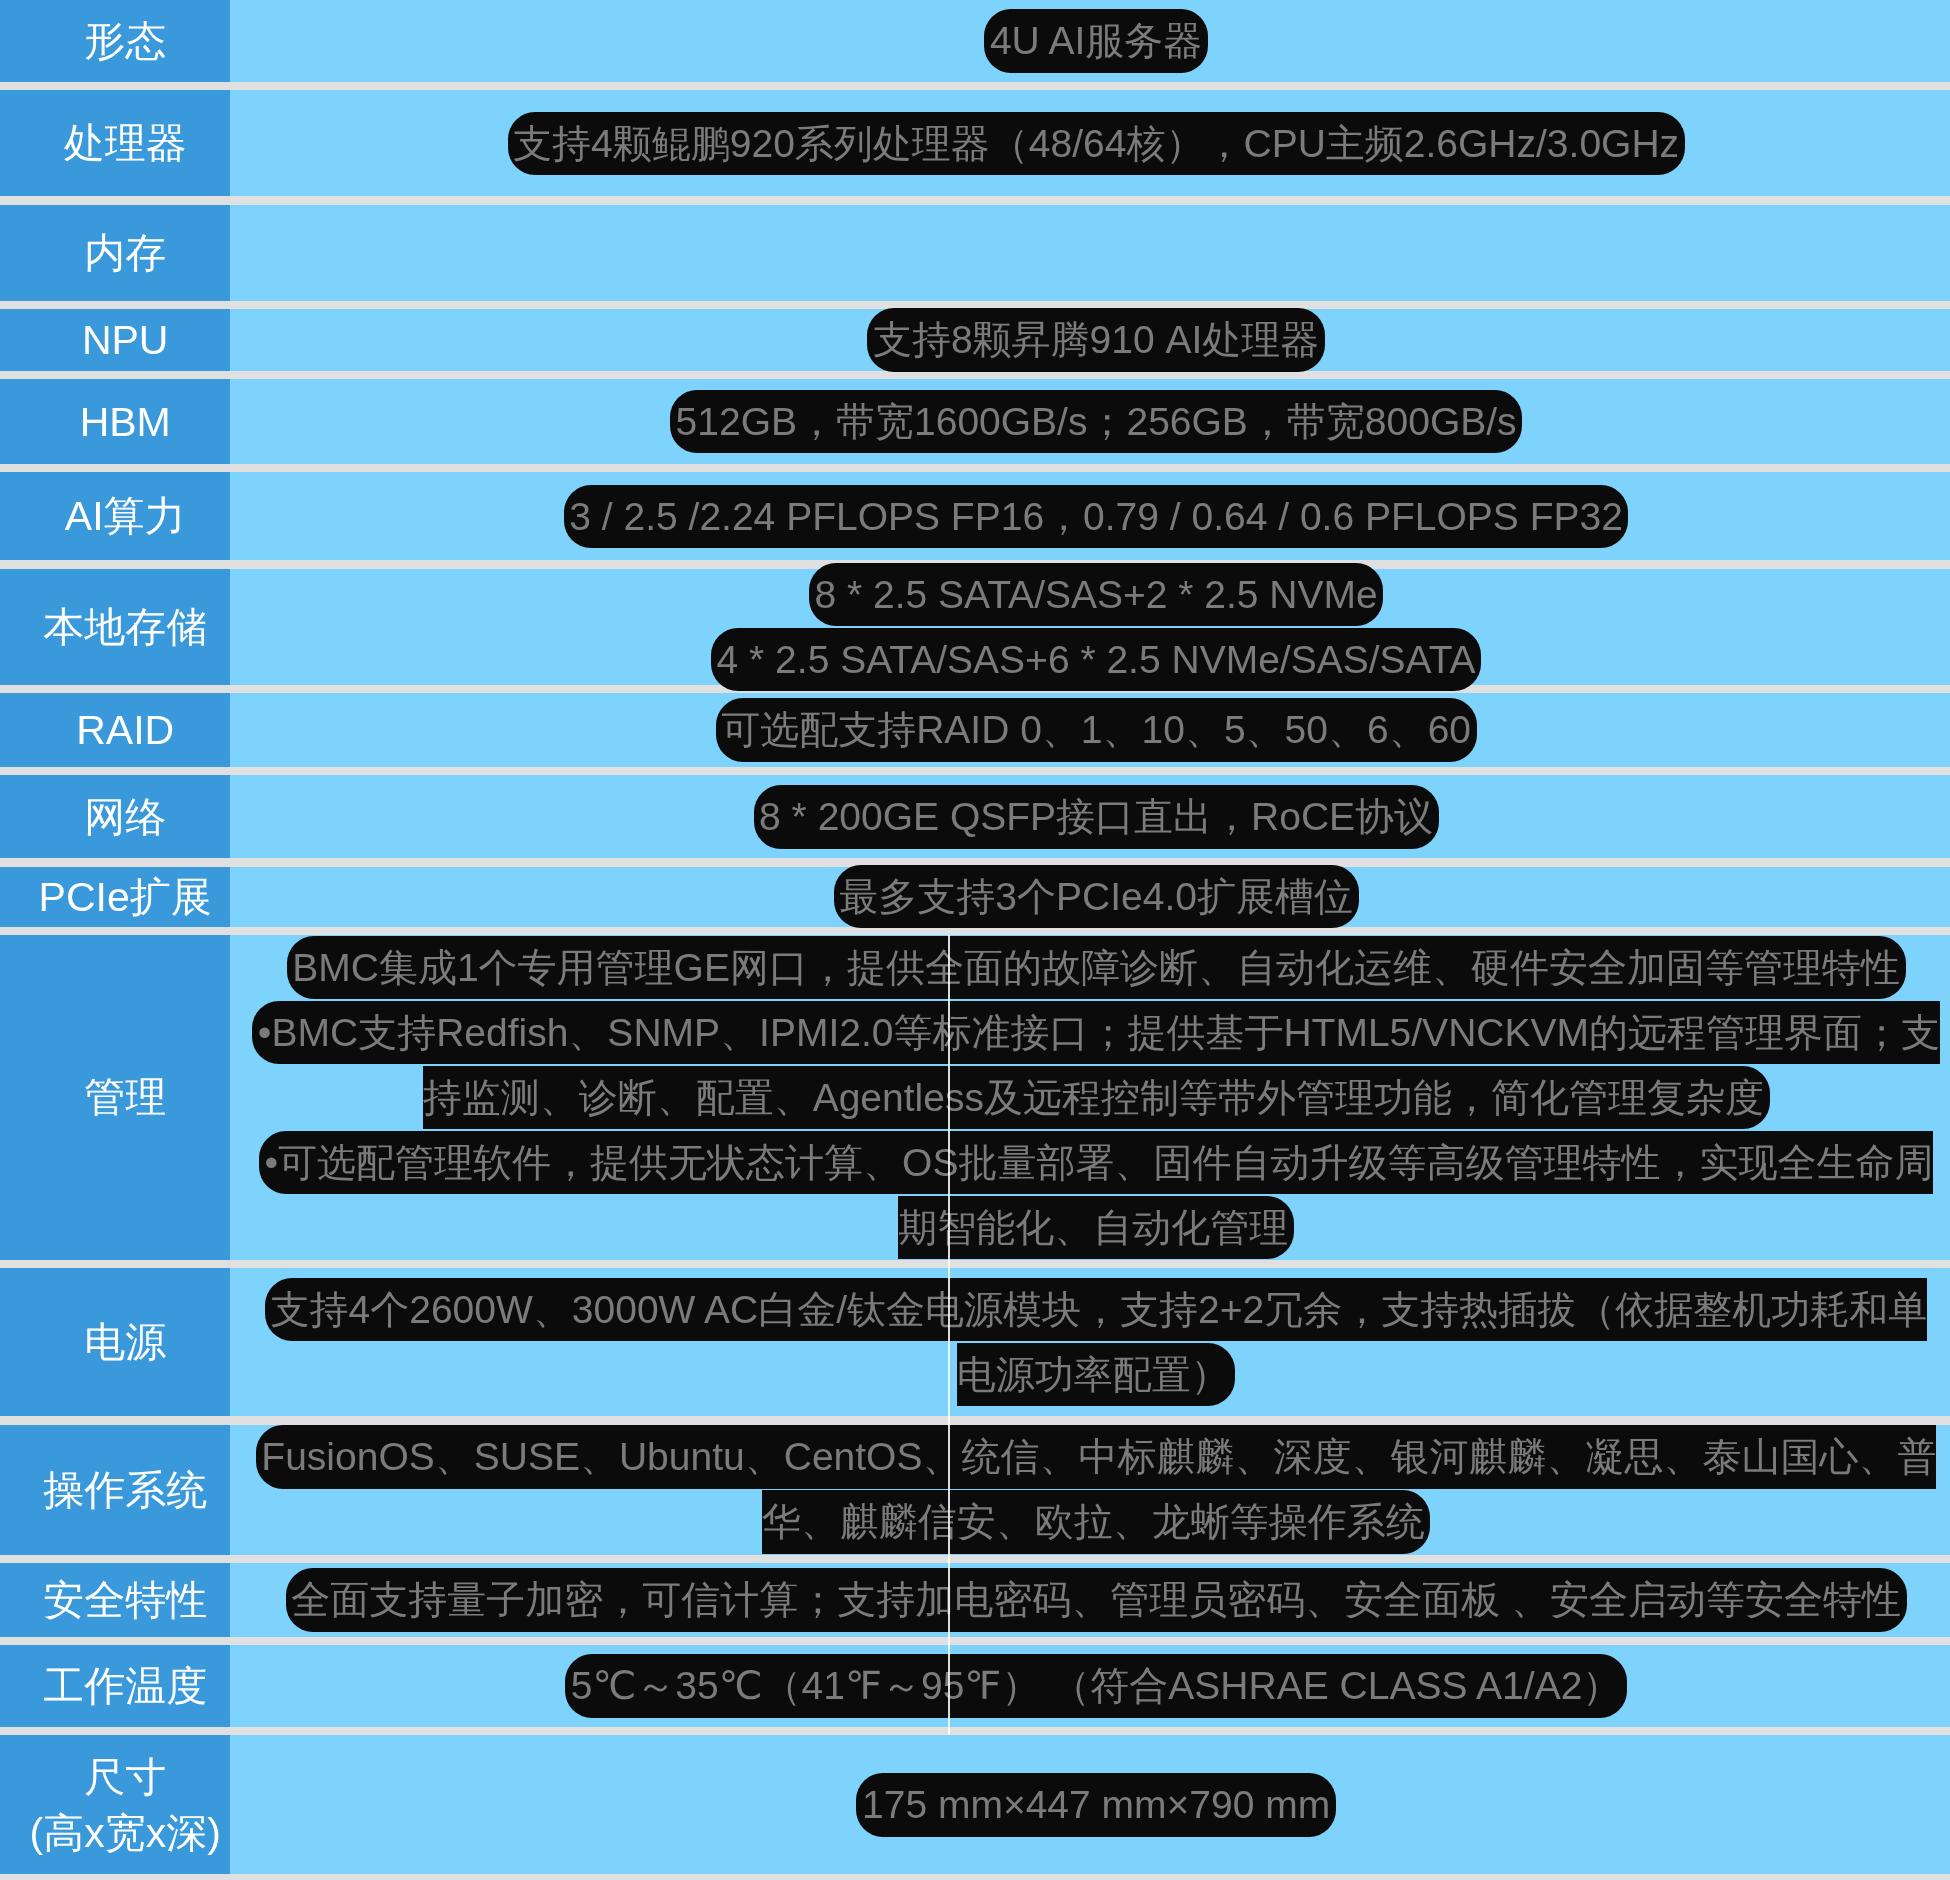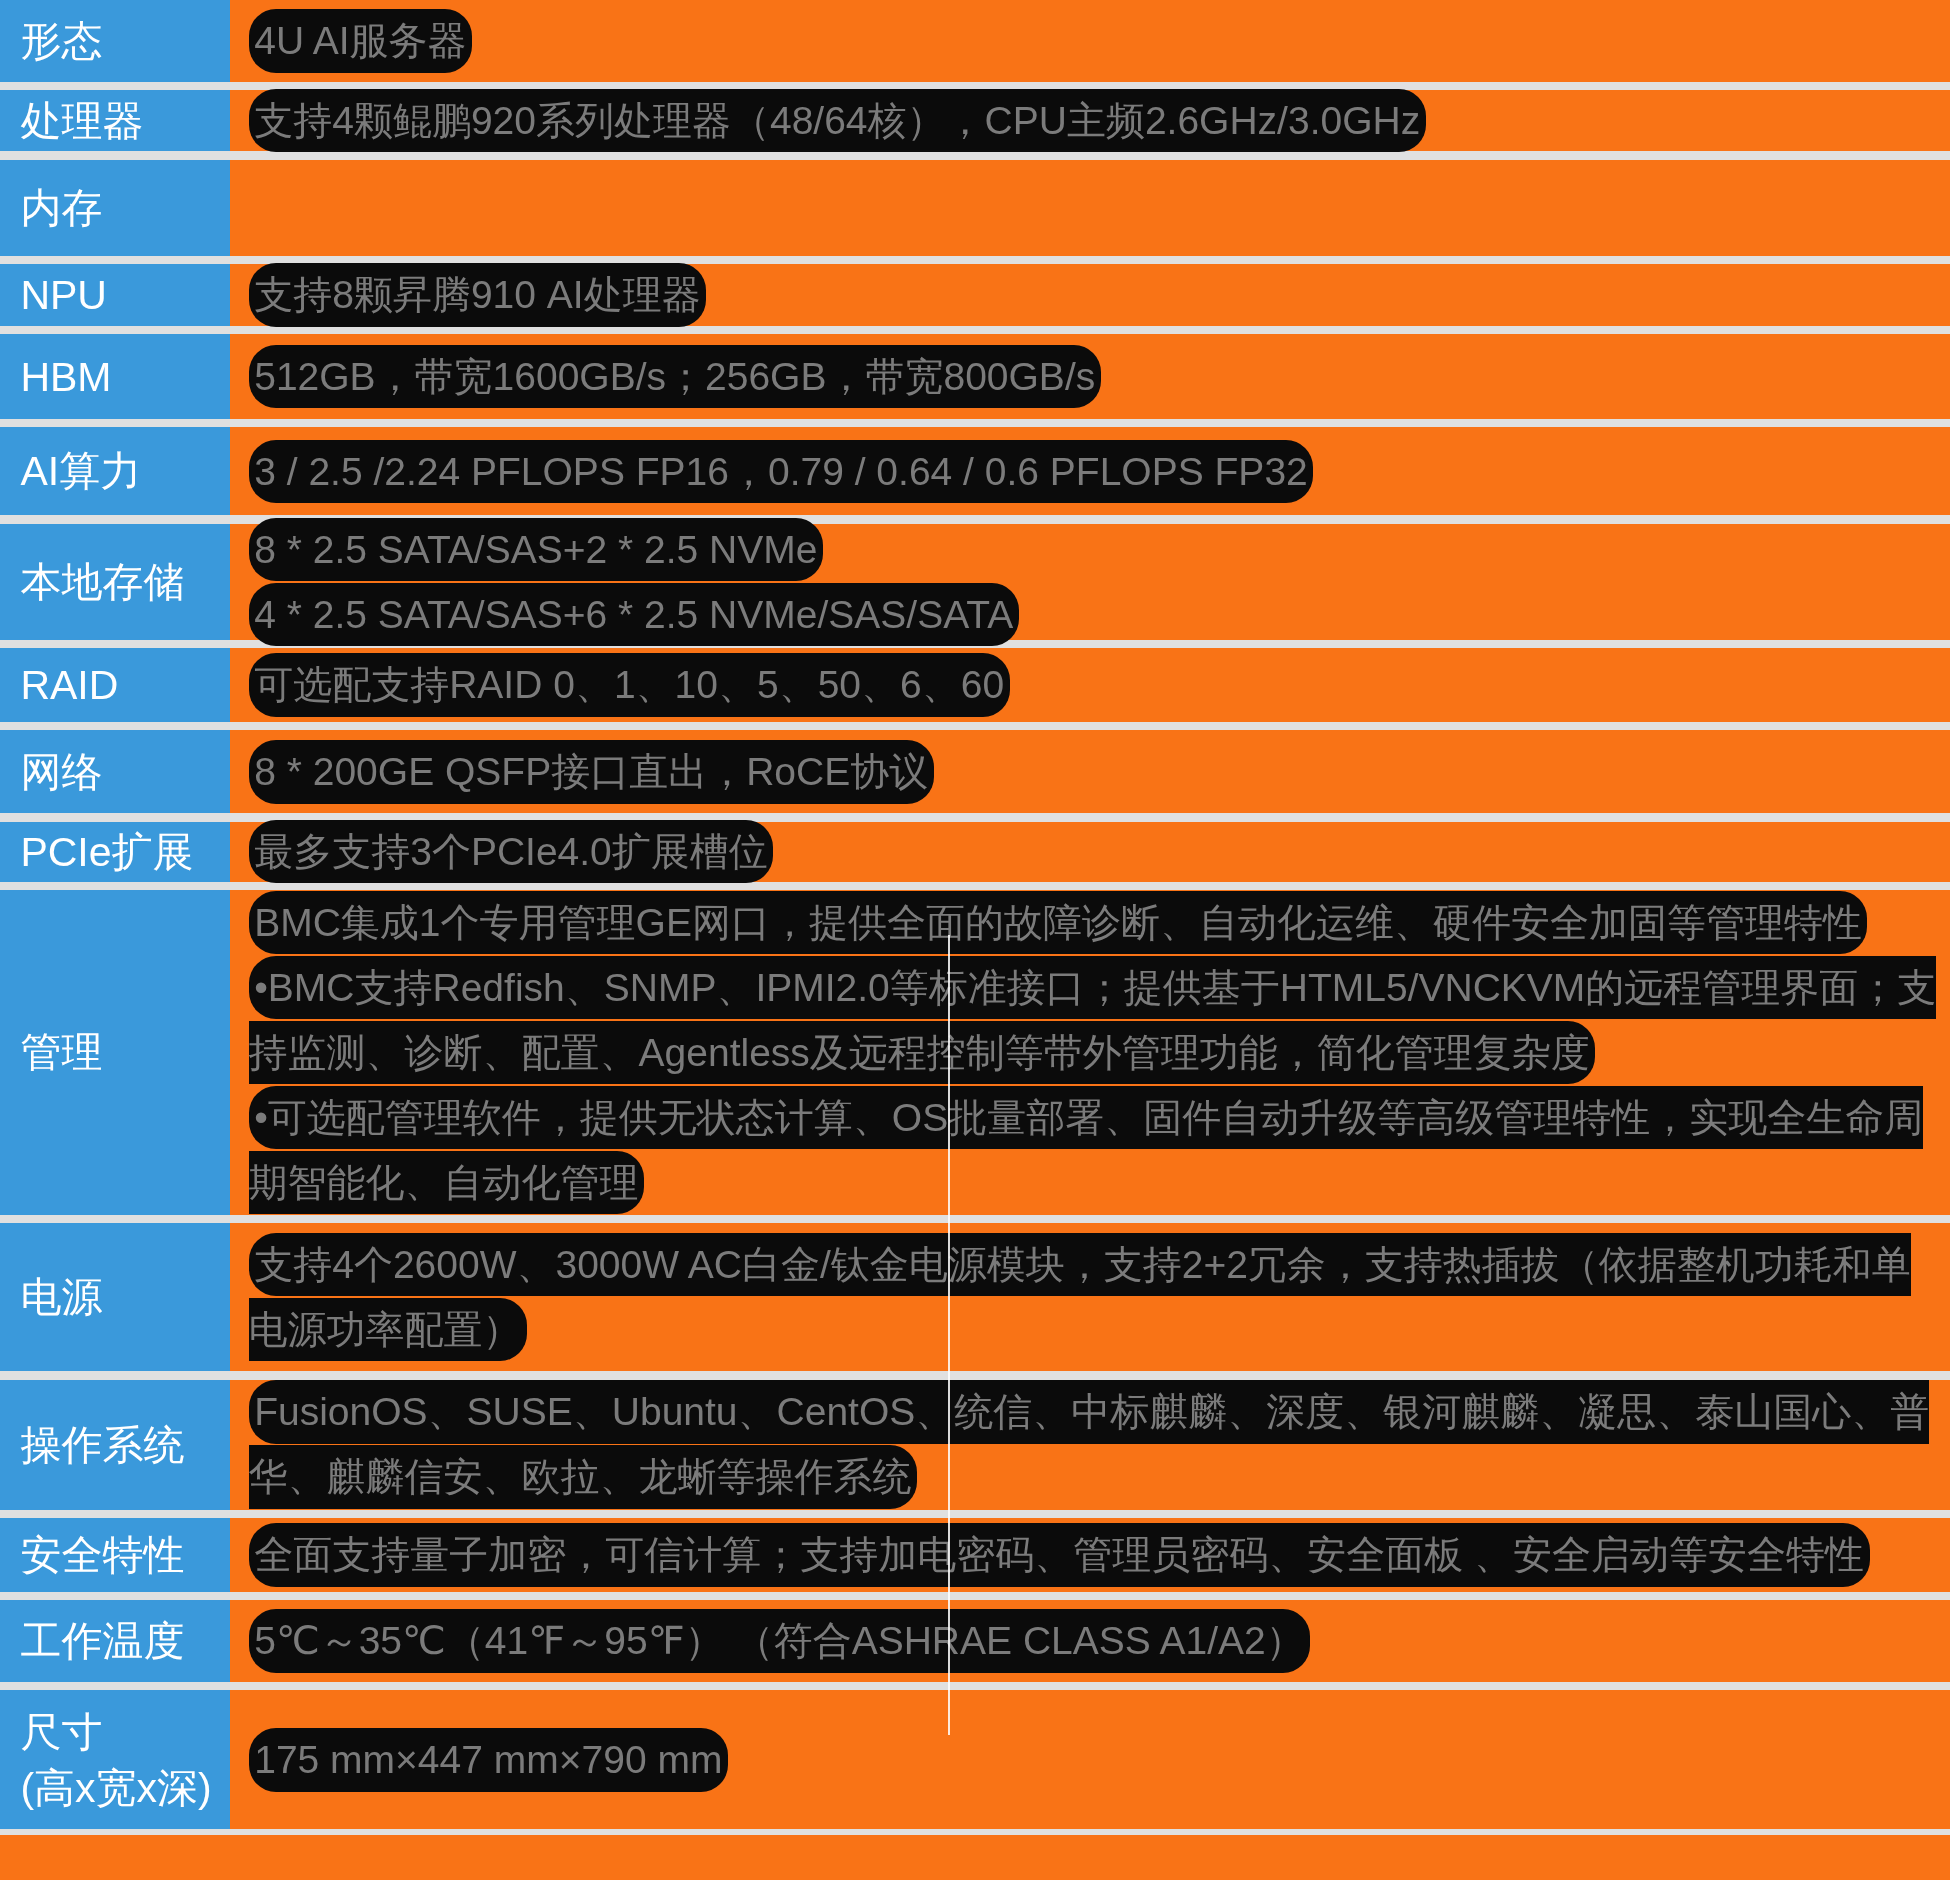--- a/index.html
+++ b/index.html
@@ -8,22 +8,23 @@
     --highlight-text:#7B7B7B;
     --divider:#E0E0E0;
     --label-text:#FFFFFF;
   }
   html,body{margin:0;padding:0;background:#FFFFFF;}
   body{font-family:"Liberation Sans","DejaVu Sans",sans-serif;}
   .spec-table{
     position:relative;
     width:1951px;
     height:1880px;
-    background:#f97316;
+    background:#7dd3fc;
     overflow:hidden;
+    text-align:center;
   }
   .row{display:flex;width:100%;}
   .label-cell{
     flex:0 0 230px;
     box-sizing:border-box;
     background:var(--accent);
     color:var(--label-text);
     display:flex;
     flex-direction:column;
     justify-content:center;
@@ -70,21 +71,21 @@
   <div class="row" style="height:82px">
     <div class="label-cell">
         <span>形态</span>
       </div>
     <div class="content-cell">
       <div class="line"><span class="hl">4U AI服务器</span></div>
     </div>
   </div>
   <div class="divider"></div>
 
-  <div class="row" style="height:61px">
+  <div class="row" style="height:106px">
     <div class="label-cell">
         <span>处理器</span>
       </div>
     <div class="content-cell">
       <div class="line"><span class="hl">支持4颗鲲鹏920系列处理器（48/64核），CPU主频2.6GHz/3.0GHz</span></div>
     </div>
   </div>
   <div class="divider"></div>
 
   <div class="row" style="height:96px">

